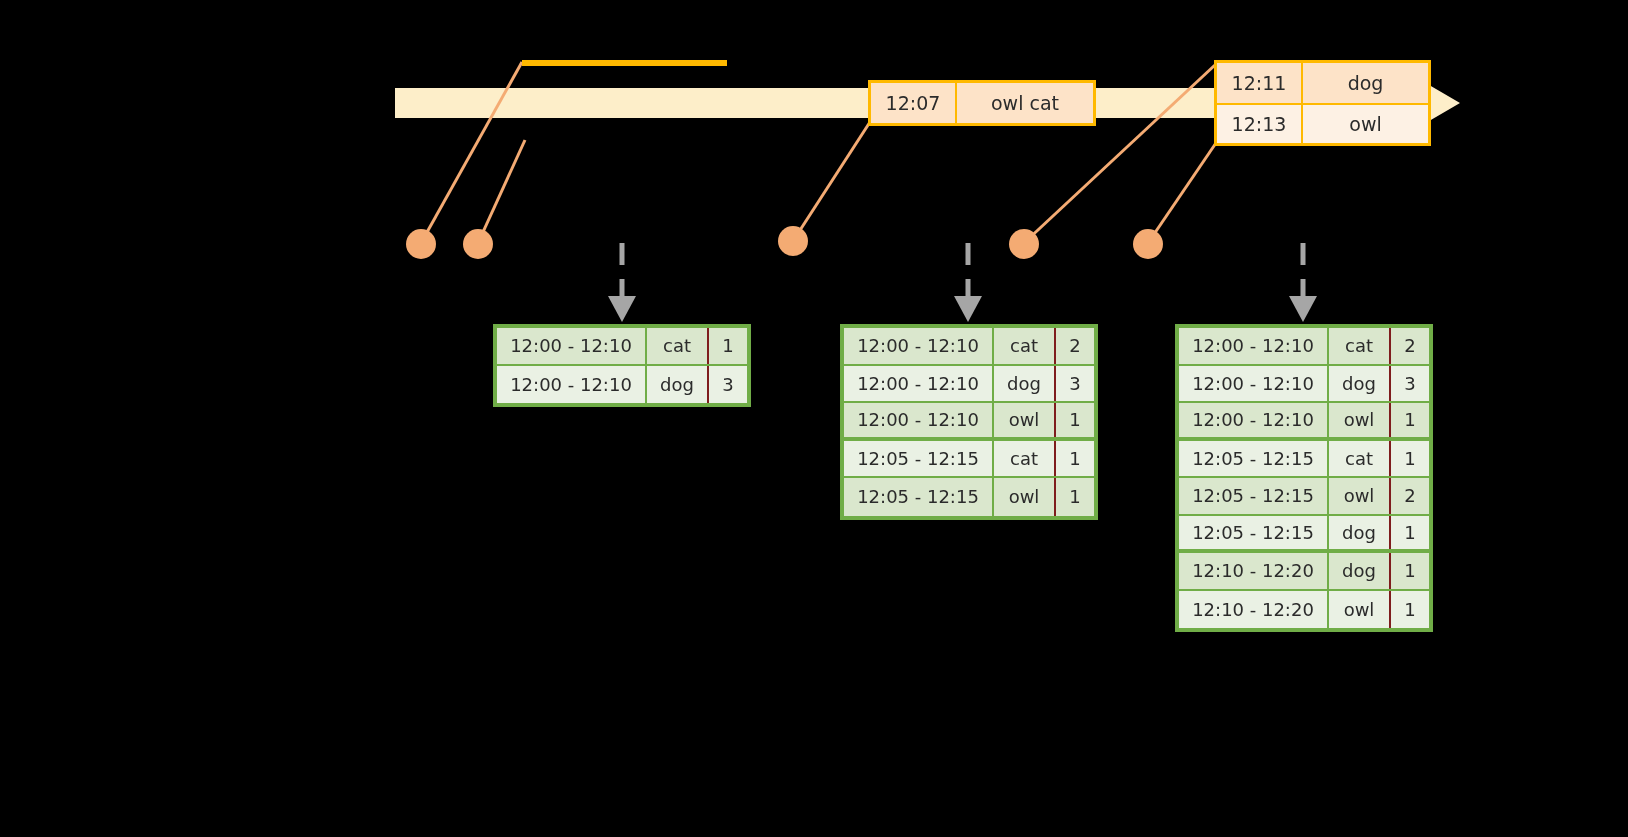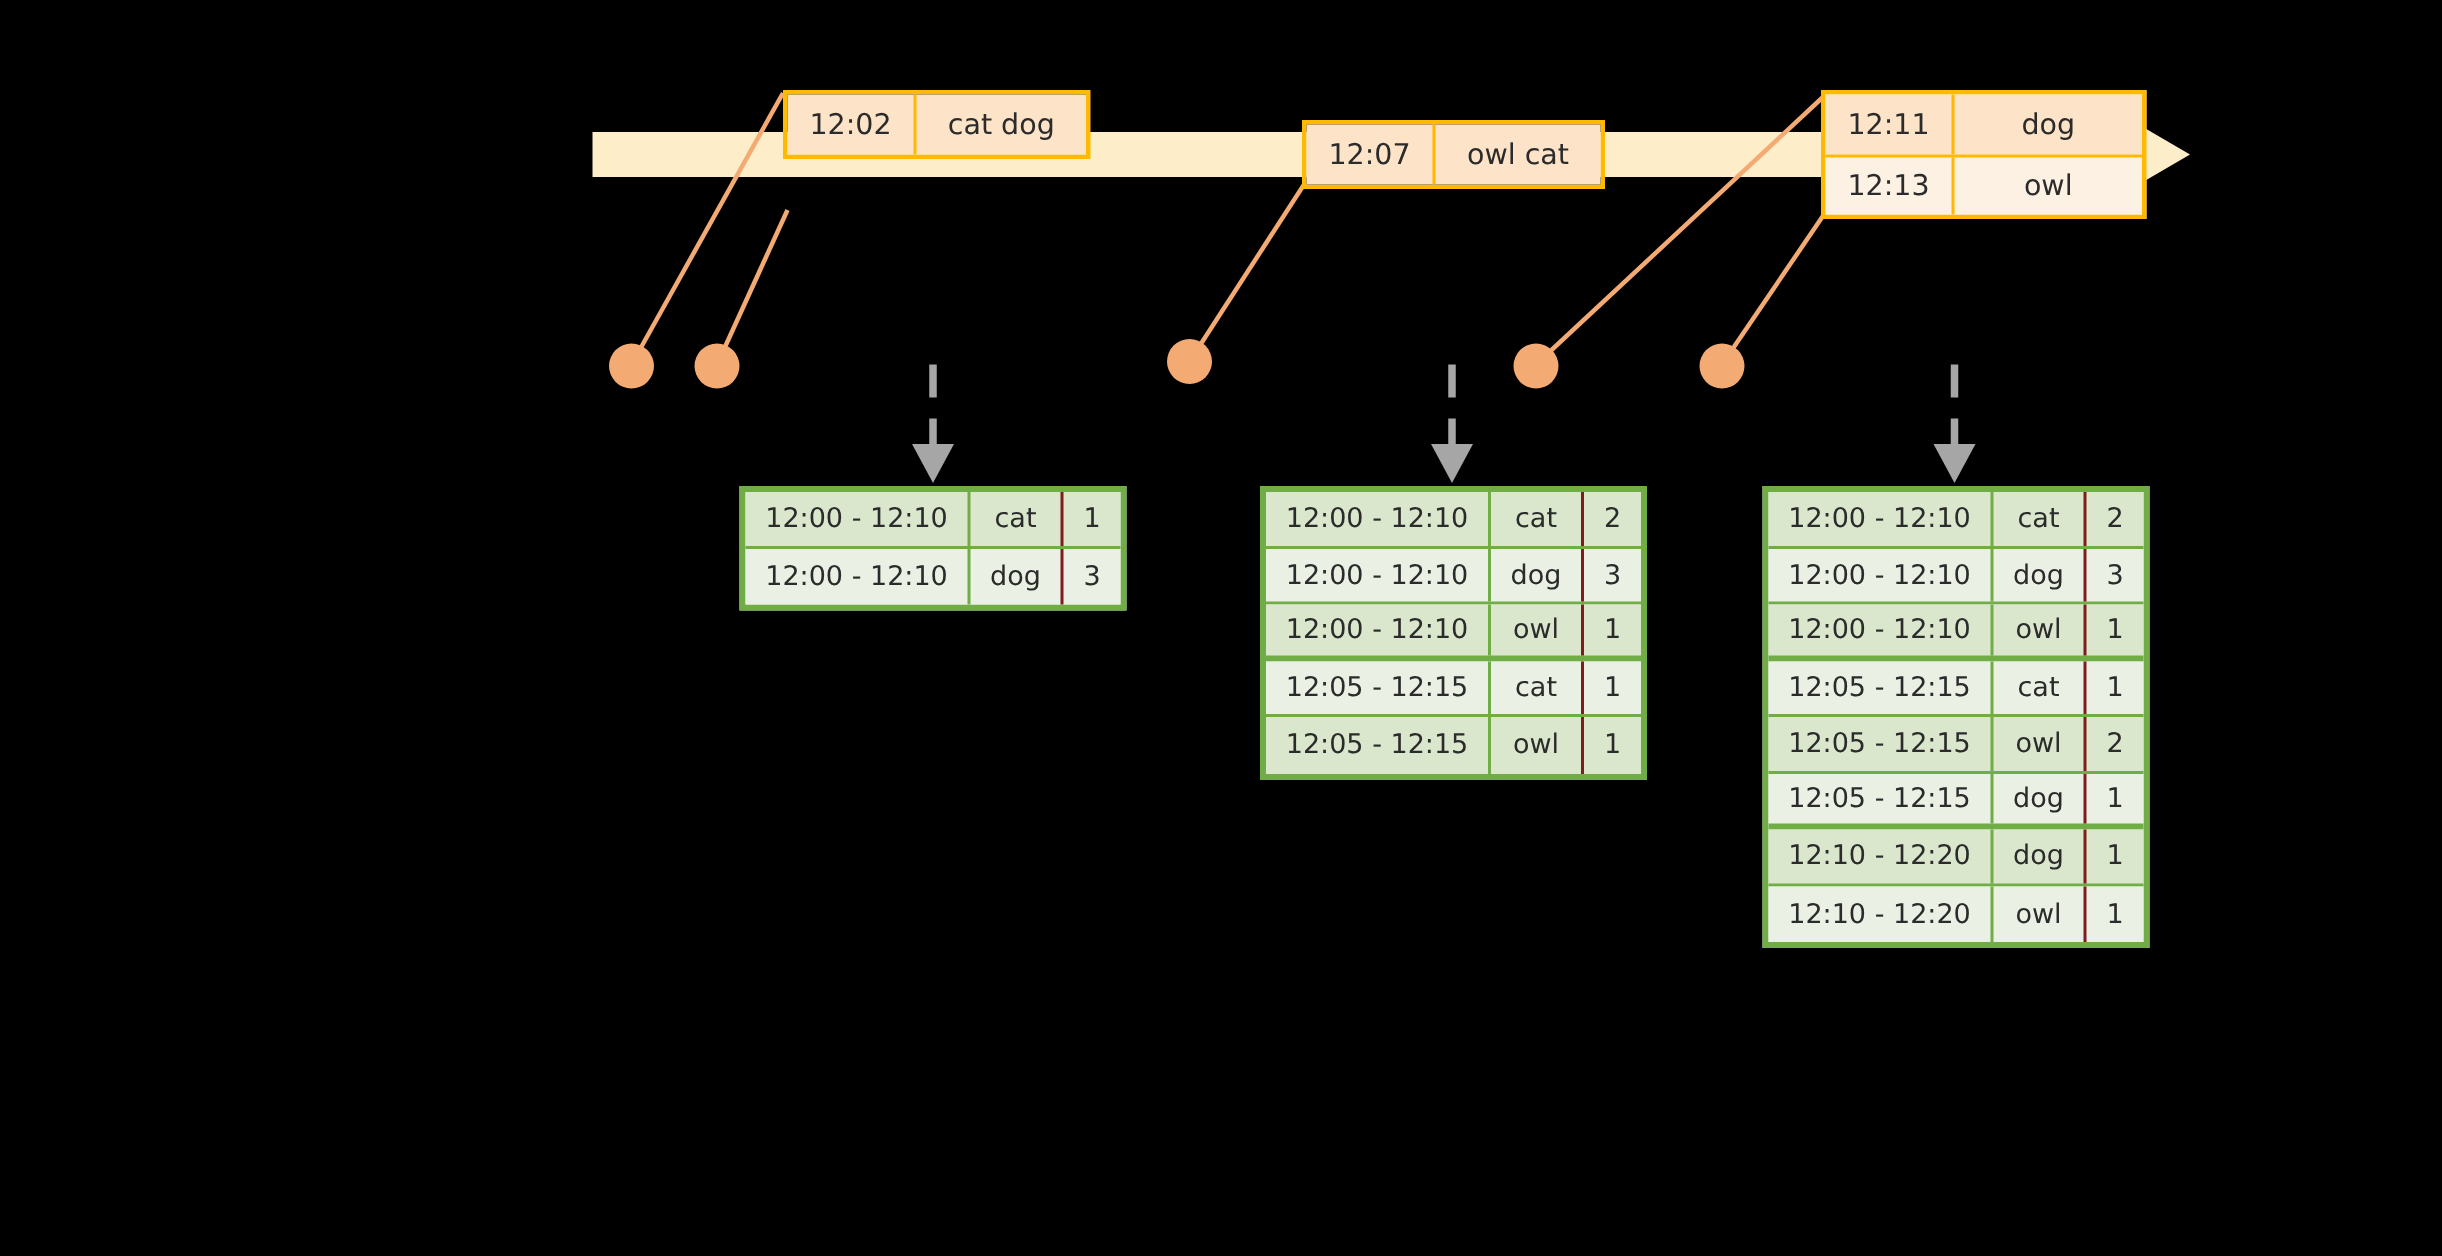--- a/index.html
+++ b/index.html
@@ -143,27 +143,23 @@
       <line x1="1303" y1="243" x2="1303" y2="298"></line>
     </g>
     <g fill="#a6a6a6">
       <path d="M 608 296 L 636 296 L 622 322 Z"></path>
       <path d="M 954 296 L 982 296 L 968 322 Z"></path>
       <path d="M 1289 296 L 1317 296 L 1303 322 Z"></path>
     </g>
   </svg>
 
   <div class="event-box" style="left:522px; top:60px; width:205px;">
-    <div class="event-row shade">
-      <span class="ev-time">12:02</span>
-      <span class="ev-words">cat dog</span>
-    </div>
-  </div>
-
-  <div class="event-box" style="left:868px; top:80px; width:202px;">
+  </div>
+
+  <div class="event-box" style="left:868px; top:80px; width:228px;">
     <div class="event-row shade">
       <span class="ev-time">12:07</span>
       <span class="ev-words">owl cat</span>
     </div>
   </div>
 
   <div class="event-box" style="left:1214px; top:60px; width:217px;">
     <div class="event-row shade">
       <span class="ev-time">12:11</span>
       <span class="ev-words">dog</span>

